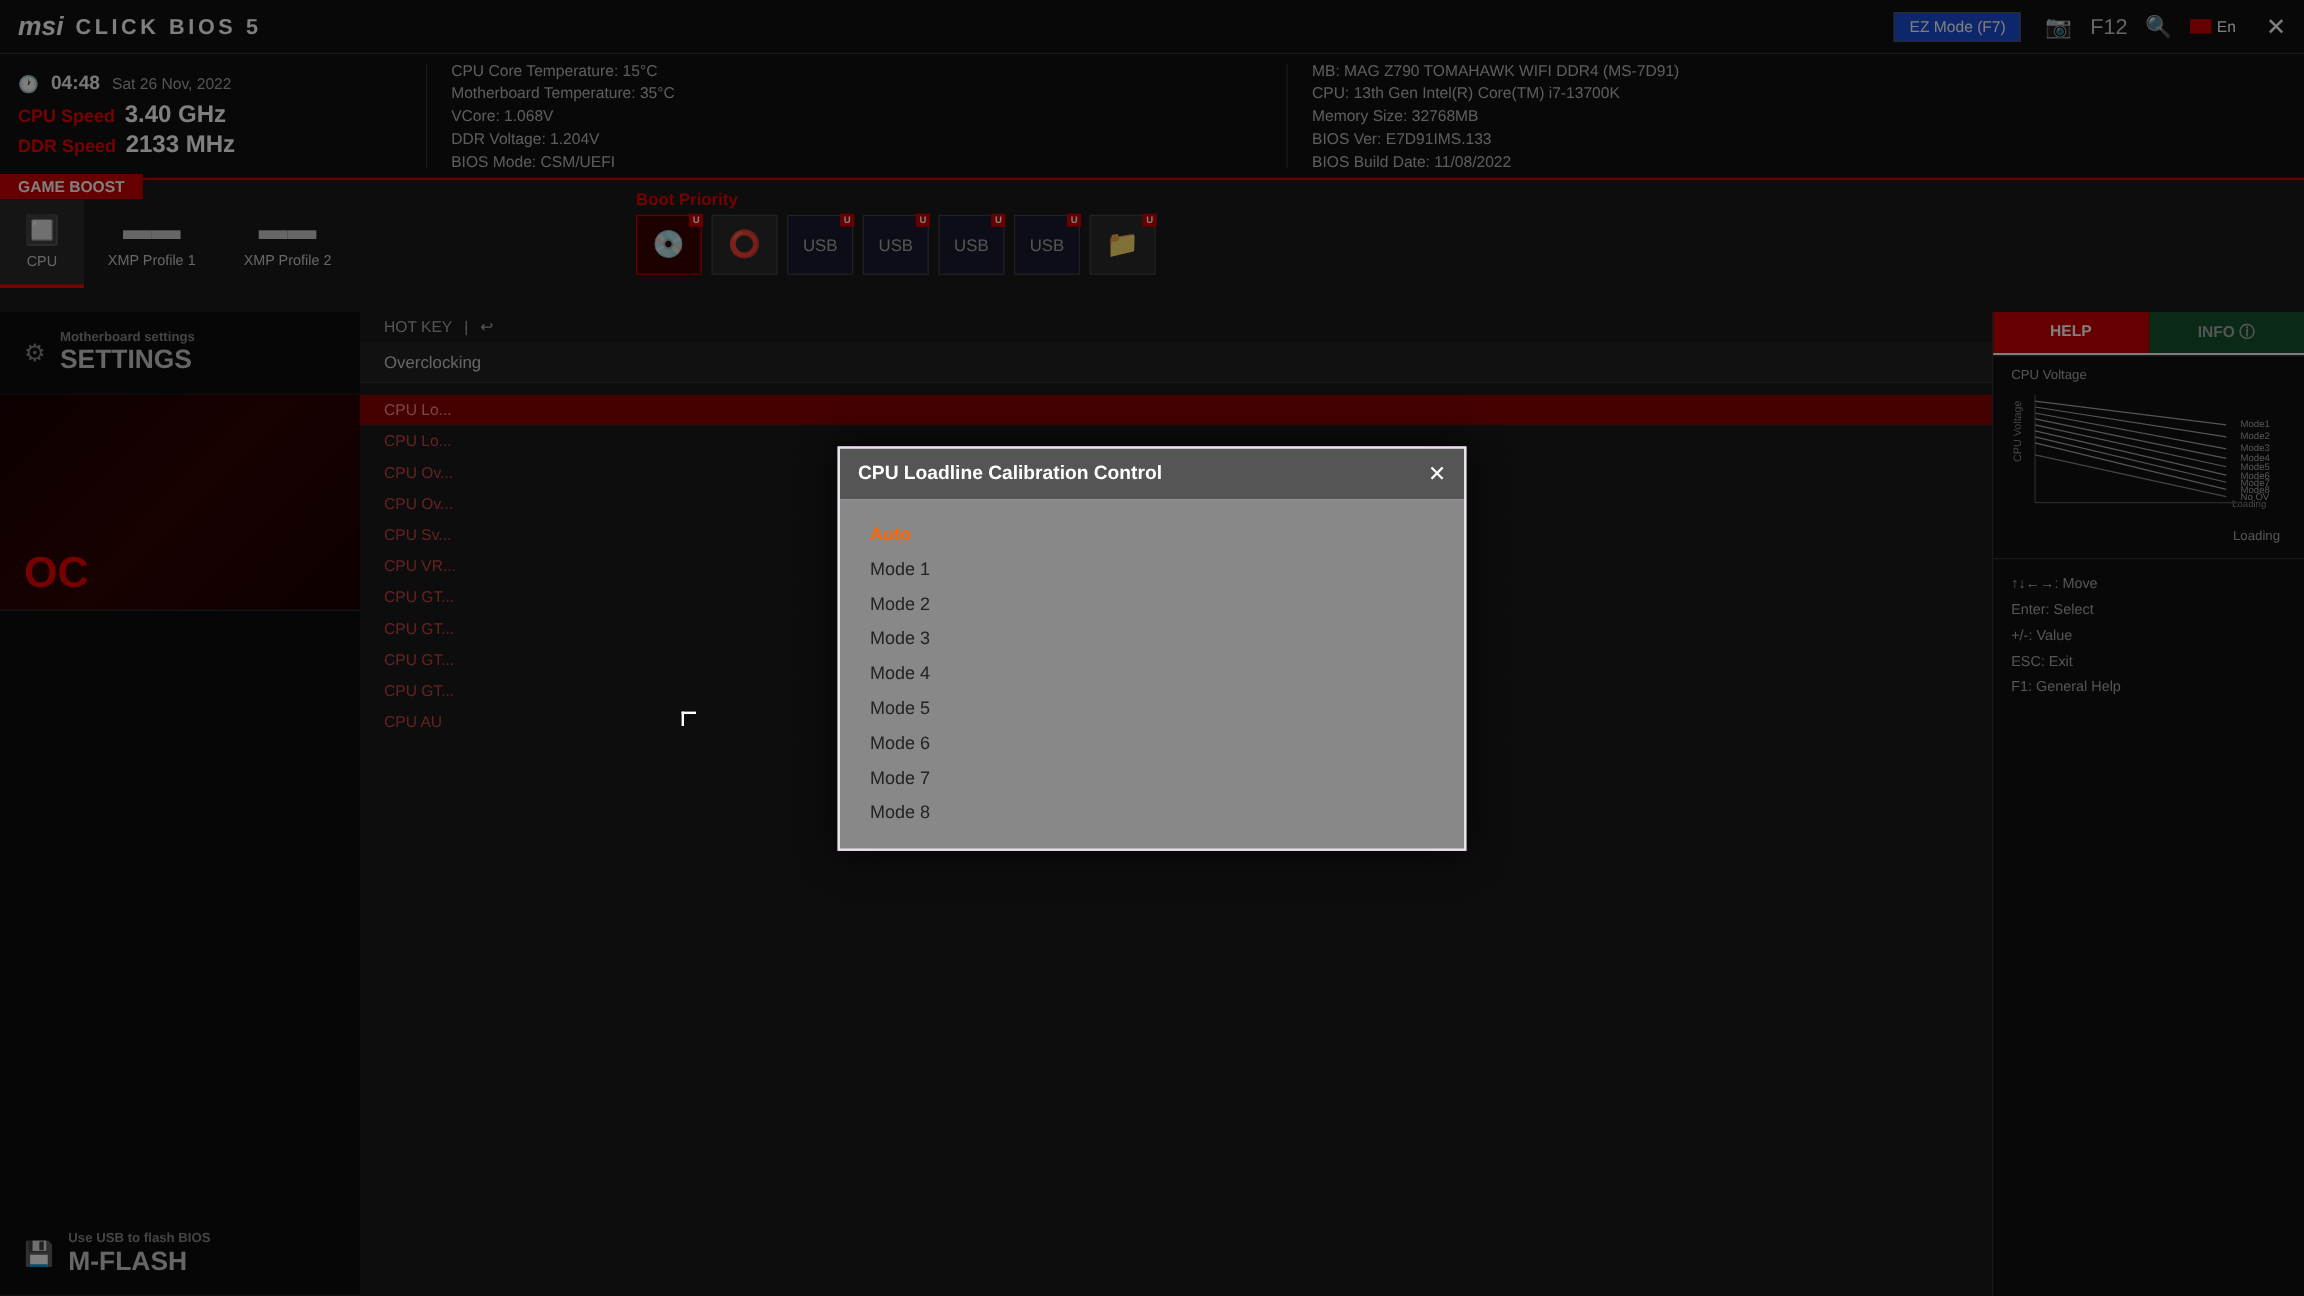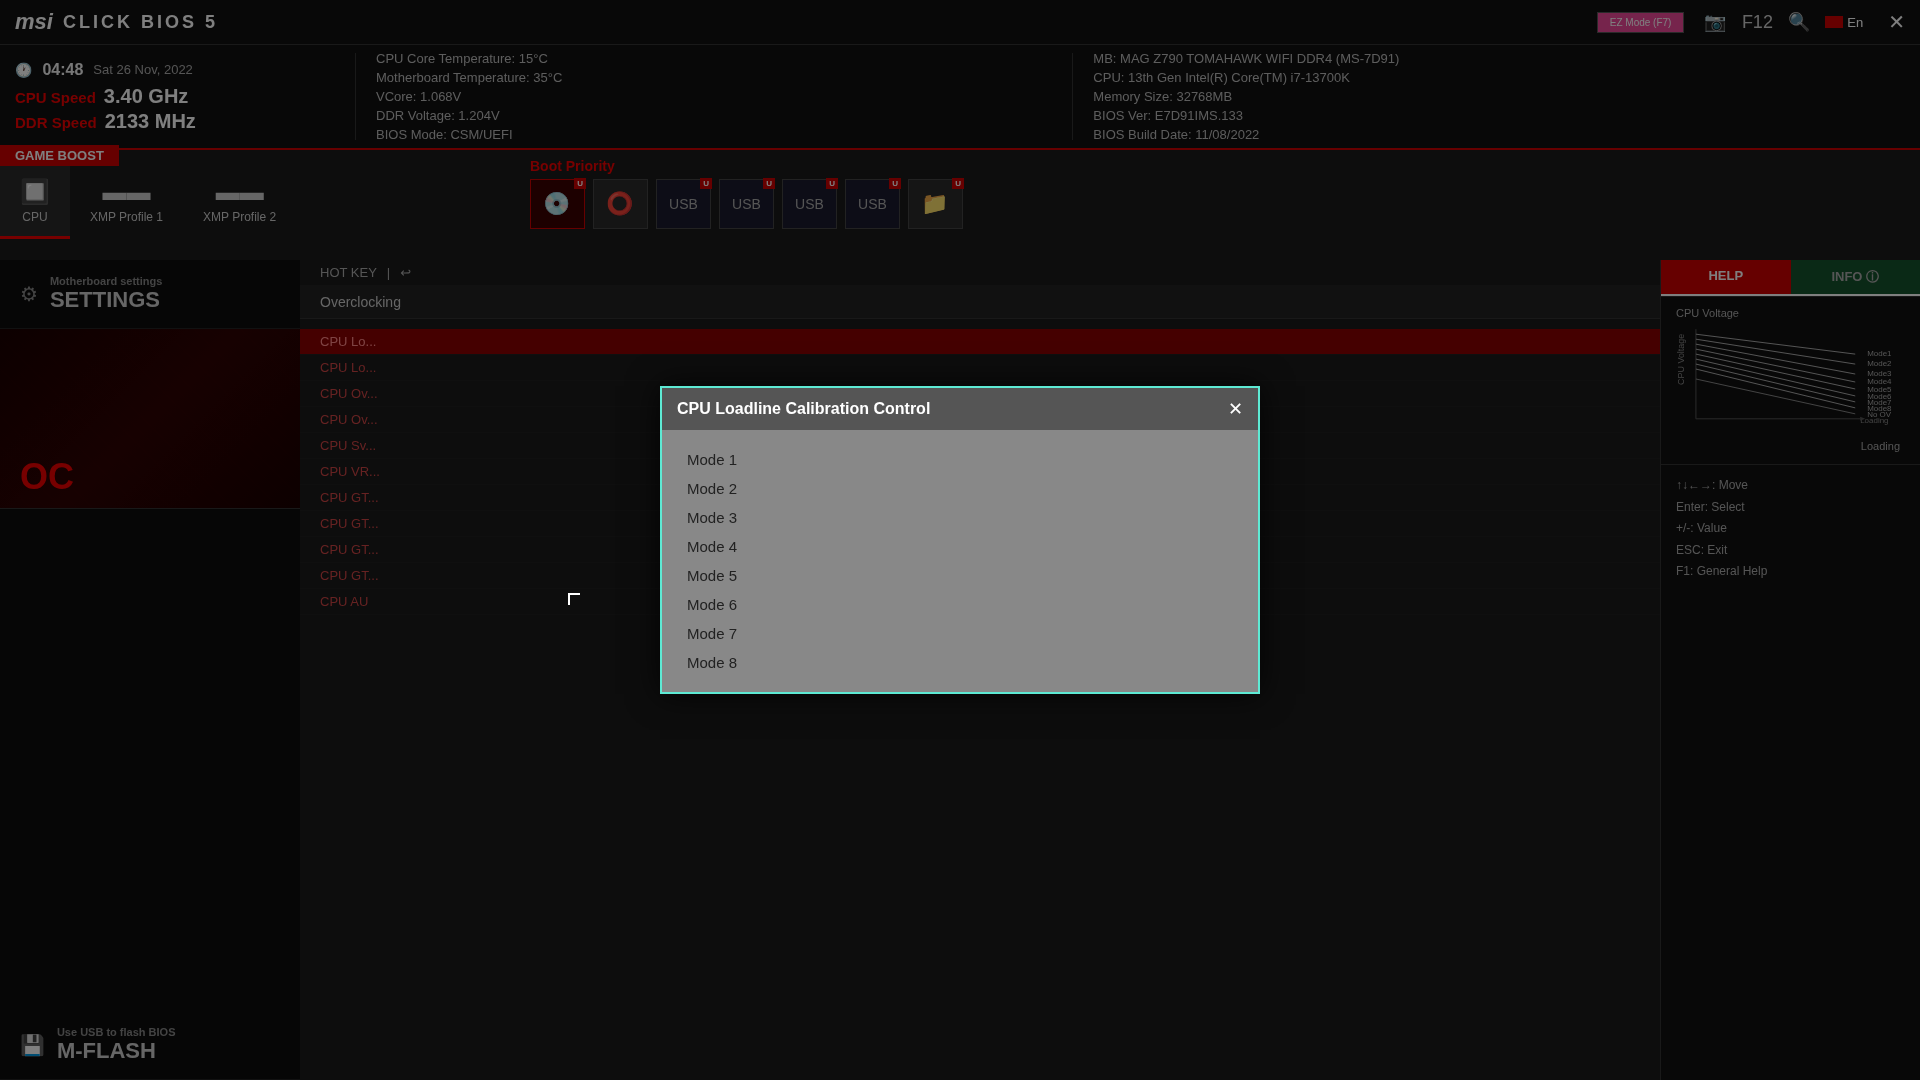--- a/index.html
+++ b/index.html
@@ -34,24 +34,24 @@
     }
     .bios-title {
       color: #fff;
       font-size: 18px;
       font-weight: bold;
       letter-spacing: 3px;
       margin-right: auto;
     }
     .ez-mode-btn {
       color: #fff;
-      background: #ec4899;
+      background: #1d4ed8;
       border: 1px solid #555;
       padding: 4px 12px;
-      font-size: 10px;
+      font-size: 13px;
       cursor: pointer;
       margin-right: 20px;
     }
     .top-bar-icons {
       display: flex;
       align-items: center;
       gap: 15px;
     }
     .top-icon {
       color: #ccc;
@@ -379,23 +379,23 @@
     .modal-overlay {
       position: absolute;
       inset: 0;
       background: rgba(0,0,0,0.5);
       z-index: 100;
       display: flex;
       align-items: center;
       justify-content: center;
     }
     .modal {
-      width: 600px;
+      width: 524px;
       background: #f0abfc;
-      border: 2px solid #5eead4;
+      border: 2px solid #e5e5e5;
       box-shadow: 0 0 30px rgba(0,0,0,0.8);
     }
     .modal-header {
       background: #555;
       padding: 10px 15px;
       display: flex;
       justify-content: space-between;
       align-items: center;
     }
     .modal-title {
@@ -678,20 +678,21 @@
   </div>
 </div>
 
 <div class="modal-overlay">
   <div class="modal">
     <div class="modal-header">
       <span class="modal-title">CPU Loadline Calibration Control</span>
       <button class="modal-close">✕</button>
     </div>
     <div class="modal-body">
+      <div class="modal-option selected">Auto</div>
       <div class="modal-option">Mode 1</div>
       <div class="modal-option">Mode 2</div>
       <div class="modal-option">Mode 3</div>
       <div class="modal-option">Mode 4</div>
       <div class="modal-option">Mode 5</div>
       <div class="modal-option">Mode 6</div>
       <div class="modal-option">Mode 7</div>
       <div class="modal-option">Mode 8</div>
     </div>
   </div>

